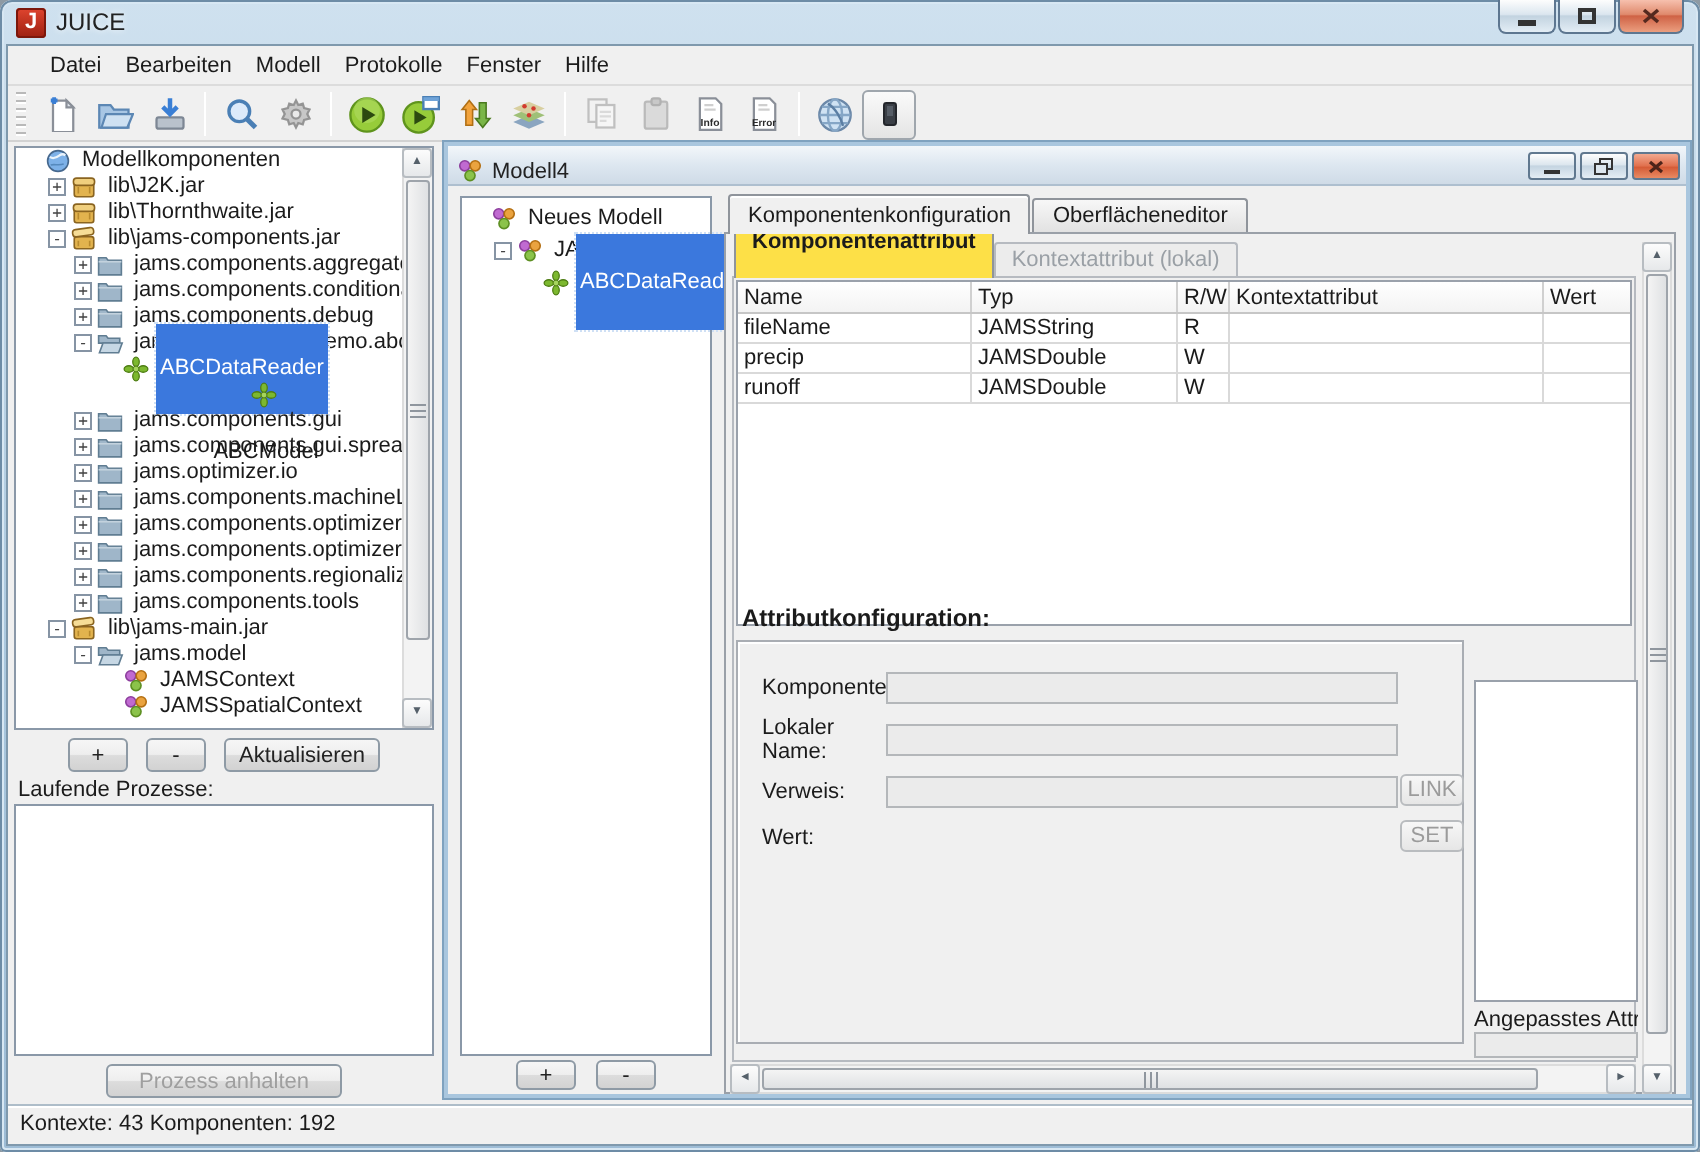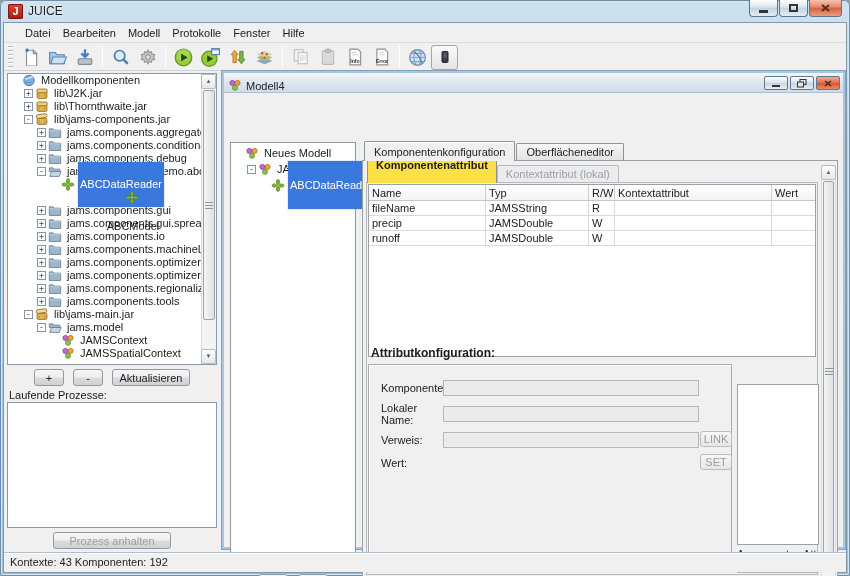--- a/index.html
+++ b/index.html
@@ -70,21 +70,21 @@
           border:2px solid #a9c6de; box-shadow:0 0 0 1px #7fa2bf; background:#f0f0f0; }
   .ctitle { position:absolute; top:0; left:0; right:0; height:20px; display:flex; align-items:flex-end; padding-left:4px;
             background:linear-gradient(#f2f6fa,#dde7f0 50%,#cfdbe7); border-bottom:1px solid #aebfcf; }
   .ctitle .ticon { margin-right:4px; }
   .ctitle-text { font-size:11px; color:#222; }
   .ccaps { position:absolute; right:3px; top:3px; display:flex; gap:2px; }
   .ccap { width:24px; height:14px; border:1px solid #60788f; border-radius:2px;
           background:linear-gradient(#fdfdfd,#dce6ee 45%,#c4d4e1 50%,#e4edf4); display:flex; align-items:center; justify-content:center; }
   .ccap.close { background:linear-gradient(#f2a98f,#e0704d 50%,#d55b36 55%,#e88a63); }
 
-  .cbody { position:absolute; top:20px; left:0; right:0; bottom:0;margin-top:44px; }
+  .cbody { position:absolute; top:20px; left:0; right:0; bottom:0; }
 
   .mtreebox { position:absolute; left:6px; top:5px; width:126px; height:430px; background:#fff; border:1px solid #8a98a8; padding-top:2px; }
   .mtreebox .trow { height:16px; line-height:16px; }
   .mbtnrow { top:437px; left:6px; width:126px; position:absolute; display:flex; justify-content:center; gap:10px; }
 
   
   .rcol { position:absolute; left:138px; top:0; right:3px; bottom:0; }
   .tabs { position:absolute; left:2px; top:2px; height:21px; display:flex; align-items:flex-end; z-index:3; }
   .tab { border:1px solid #8f949b; border-bottom:none; border-radius:2px 2px 0 0; padding:2px 9px 2px;
          background:linear-gradient(#f7f7f7,#e2e2e2); margin-right:1px;text-align:center; }
@@ -440,21 +440,21 @@
                 <span class="tlabel">jams.components.gui.spreadsheet</span>
               </div>
               <div class="trow" style="padding-left: 29px;">
                 <span class="tg">+</span>
                 <span class="ticon">
                   <svg width="14" height="13" viewBox="0 0 16 16">
                     <path d="M1 5.5V3.5h4.6l1.2 1.6H15v9H1z" fill="#9fb6c9" stroke="#607d92"></path>
                     <path d="M1 6h14" stroke="#c3d2de"></path>
                   </svg>
                 </span>
-                <span class="tlabel">jams.components.io</span>
+                <span class="tlabel">jams.optimizer.io</span>
               </div>
               <div class="trow" style="padding-left: 29px;">
                 <span class="tg">+</span>
                 <span class="ticon">
                   <svg width="14" height="13" viewBox="0 0 16 16">
                     <path d="M1 5.5V3.5h4.6l1.2 1.6H15v9H1z" fill="#9fb6c9" stroke="#607d92"></path>
                     <path d="M1 6h14" stroke="#c3d2de"></path>
                   </svg>
                 </span>
                 <span class="tlabel">jams.components.machineLearning</span>

